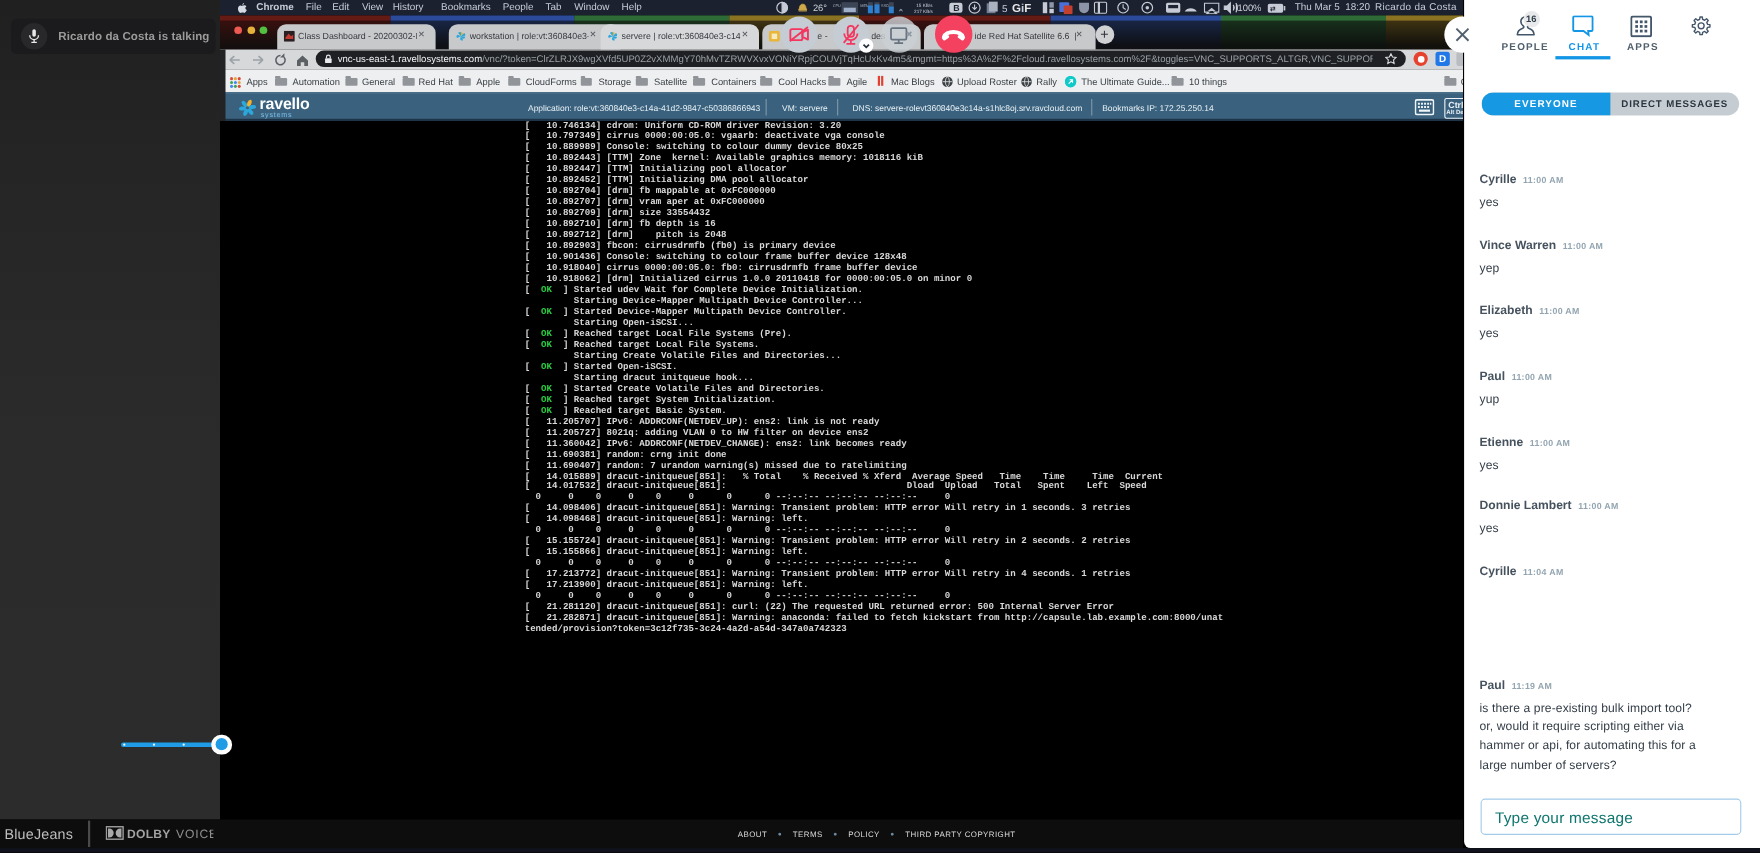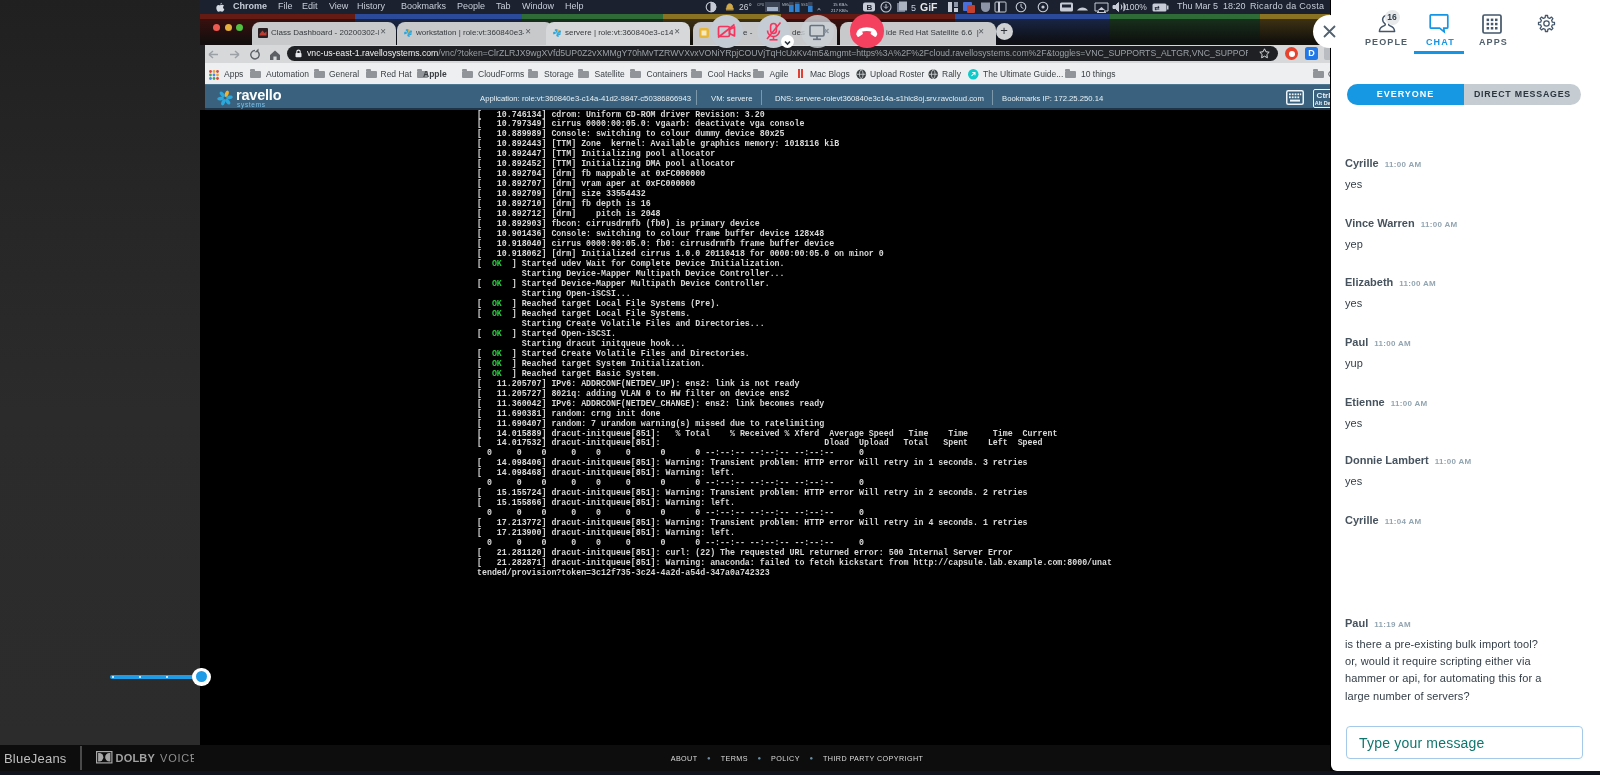--- a/index.html
+++ b/index.html
@@ -94,20 +94,31 @@
   .msg .bd { font-size:11px; color:#333d47; line-height:17.2px; margin-top:5px; letter-spacing:0.1px; }
   #typebox { position:absolute; left:1346px; top:726px; width:237px; height:33px; border:1.5px solid #a3cbe9;
     border-radius:4px; background:#fff; }
   #typebox span { position:absolute; left:12px; top:8px; font-size:14px; color:#0f766e; letter-spacing:0.2px; }
 </style>
 </head>
 <body>
 <div id="stage">
 
   <div id="sidebar">
+    <div id="notif">
+      <div class="miccirc">
+        <svg width="24" height="24" viewBox="0 0 24 24">
+          <rect x="10.4" y="5.5" width="3.2" height="7" rx="1.6" fill="#e8e8e8"></rect>
+          <path d="M8 11 a4 4 0 0 0 8 0" stroke="#e8e8e8" stroke-width="1.2" fill="none"></path>
+          <line x1="12" y1="15" x2="12" y2="17.2" stroke="#e8e8e8" stroke-width="1.2"></line>
+          <line x1="9.5" y1="17.5" x2="14.5" y2="17.5" stroke="#e8e8e8" stroke-width="1.2"></line>
+        </svg>
+      </div>
+      <div class="txt">Ricardo da Costa is talking</div>
+    </div>
     <div id="slider-track"></div>
     <div class="sdot" style="left:112px;"></div>
     <div class="sdot" style="left:139px;"></div>
     <div class="sdot" style="left:166px;"></div>
   </div>
   <div id="knob-o"></div>
   <div id="knob-i"></div>
 
   <div id="share">
     <div style="position:absolute;left:0;top:44.5px;width:5px;height:65.5px;background:#232325;z-index:30;"></div>
@@ -207,21 +218,21 @@
       <div class="tlight" style="left:24.5px;background:#e5b13d;"></div>
       <div class="tlight" style="left:36px;background:#52c040;"></div>
       <div class="tab" style="left:52px;width:144px;">
         <svg style="position:absolute;left:6px;top:6.5px;" width="10" height="10" viewBox="0 0 10 10">
             <rect width="10" height="10" rx="1" fill="#2a2023"></rect>
             <path d="M1.5 6 l3-3.5 2 2.5 2-1.5 v4 h-7z" fill="#c03a30"></path>
           </svg>
         <span class="ttl">Class Dashboard - 20200302-N</span>
         <span class="tx" style="left:128px;">✕</span>
       </div>
-      <div class="tab" style="left:197px;width:156px;">
+      <div class="tab" style="left:208px;width:156px;">
         <svg style="position:absolute;left:6px;top:6.5px;" width="10" height="10" viewBox="0 0 20 20">
             <path d="M10 10 L10 2 a4.2 4.2 0 0 1 4 4z" fill="#f0ad2a"></path>
             <path d="M10 10 L16 4 a4.2 4.2 0 0 1 1.5 5.5z M10 10 l8 1 a4.2 4.2 0 0 1 -5 3.5z M10 10 l4 7 a4.2 4.2 0 0 1 -5.5 -1.5z M10 10 l-7 3 a4.2 4.2 0 0 1 1 -6z M10 10 l-5 -6 a4.2 4.2 0 0 1 5.5 -1z" fill="#2ba7dc"></path>
           </svg>
         <span class="ttl">workstation | role:vt:360840e3-</span>
         <span class="tx" style="left:128px;">✕</span>
       </div>
       <div class="tab active" style="left:346px;width:144px;">
         <svg style="position:absolute;left:6px;top:6.5px;" width="10" height="10" viewBox="0 0 20 20">
             <path d="M10 10 L10 2 a4.2 4.2 0 0 1 4 4z" fill="#f0ad2a"></path>
@@ -281,21 +292,21 @@
           <circle cx="8.5" cy="8.5" r="1.4" fill="#d94a3c"></circle>
       </svg>
       <span style="left:24px;">Apps</span>
       <div class="folder" style="left:50px;"></div>
         <span style="left:66px;">Automation</span>
       <div class="folder" style="left:114px;"></div>
         <span style="left:129px;">General</span>
       <div class="folder" style="left:166px;"></div>
         <span style="left:180.5px;">Red Hat</span>
       <div class="folder" style="left:217px;"></div>
-        <span style="left:223px;font-weight:bold;">Apple</span>
+        <span style="left:233px;">Apple</span>
       <div class="folder" style="left:262px;"></div>
         <span style="left:278px;">CloudForms</span>
       <div class="folder" style="left:327.5px;"></div>
         <span style="left:344px;">Storage</span>
       <div class="folder" style="left:378px;"></div>
         <span style="left:394.5px;">Satellite</span>
       <div class="folder" style="left:430px;"></div>
         <span style="left:446.5px;">Containers</span>
       <div class="folder" style="left:491px;"></div>
         <span style="left:507.5px;">Cool Hacks</span>

